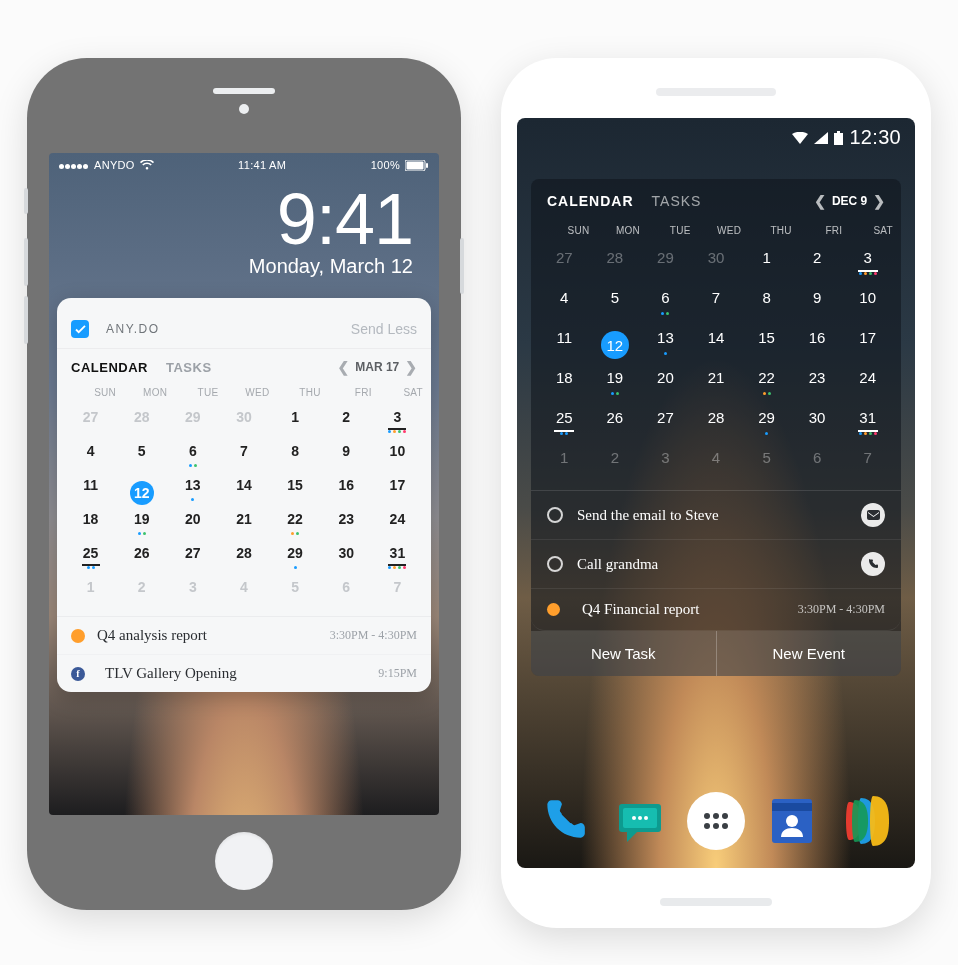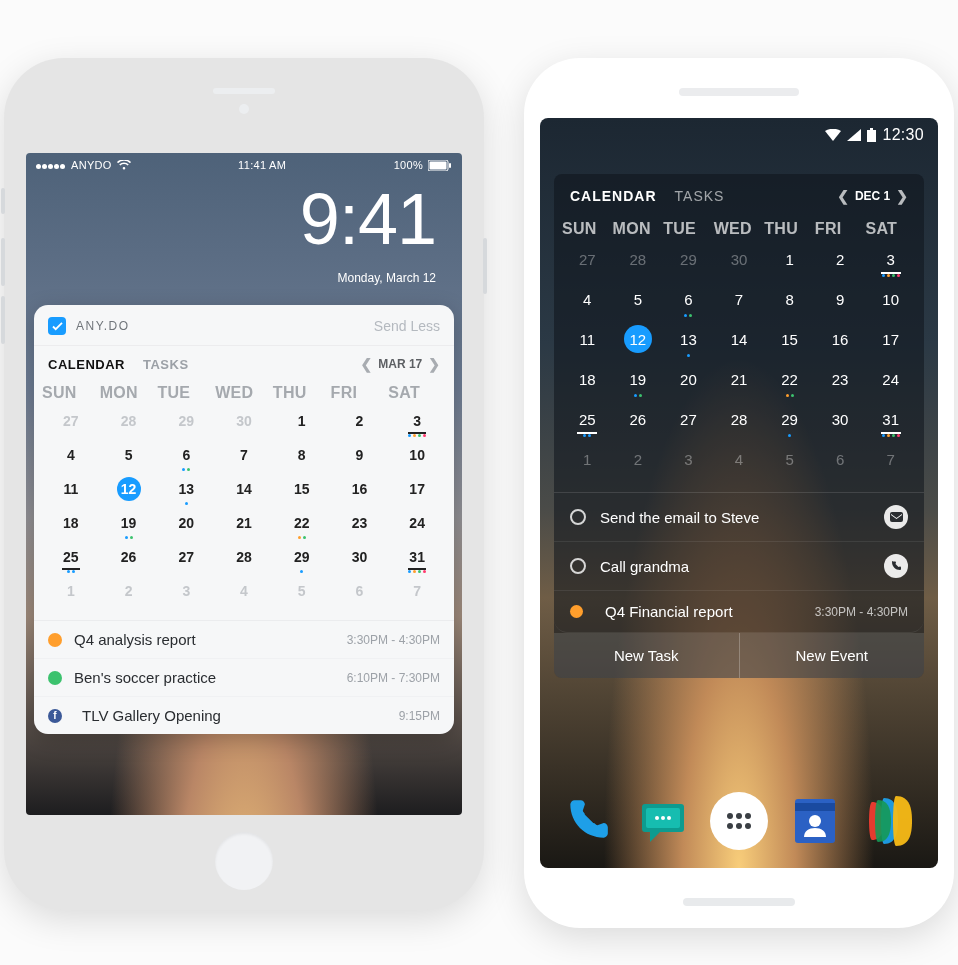--- a/index.html
+++ b/index.html
@@ -10,23 +10,23 @@
   font-family: -apple-system, "Helvetica Neue", Helvetica, Arial, sans-serif;
   display: flex;
   justify-content: center;
   align-items: flex-start;
   gap: 40px;
   padding-top: 58px;
 }
 
 
 .iphone {
-  width: 480px;
+  width: 434px;
   height: 852px;
-  background: #e5e5e5;
+  background: #737373;
   border-radius: 60px;
   box-shadow: 0 10px 35px rgba(0,0,0,.13);
   position: relative;
 }
 .iphone .side-btn { position: absolute; background: #d6d9dc; border-radius: 3px; }
 .iphone .side-btn.mute { left: -3px; top: 130px; width: 4px; height: 26px; }
 .iphone .side-btn.vol1 { left: -3px; top: 180px; width: 4px; height: 48px; }
 .iphone .side-btn.vol2 { left: -3px; top: 238px; width: 4px; height: 48px; }
 .iphone .side-btn.pwr  { right: -3px; top: 180px; width: 4px; height: 56px; }
 .iphone .top { text-align: center; padding-top: 30px; }
@@ -41,52 +41,52 @@
 }
 .iphone .home { position: absolute; bottom: 20px; left: 50%; transform: translateX(-50%); width: 58px; height: 58px; border-radius: 50%; background: #f1f2f4; box-shadow: inset 0 2px 3px rgba(0,0,0,.06); }
 
 
 .ios-status { display: flex; justify-content: space-between; align-items: center; color: #fff; font-size: 11px; font-weight: 500; padding: 6px 10px 2px; letter-spacing: .3px; }
 .ios-status .l, .ios-status .r { display: flex; align-items: center; gap: 5px; }
 .ios-dots span { display:inline-block; width:5px; height:5px; border-radius:50%; background:#fff; margin-right:1px;}
 .wifi-i svg, .batt-i svg { display:block; }
 .ios-clock { text-align: center; color: #fff; padding: 10px 26px 8px 0; }
 .ios-clock .time { font-size: 72px; font-weight: 200; letter-spacing: -1px; line-height: 1; text-align: right; }
-.ios-clock .date { font-size: 12px; font-weight: 300; text-align: right; margin-top: 16px; }
+.ios-clock .date { font-size: 20px; font-weight: 300; text-align: right; margin-top: 0; }
 
 .widget-ios {
   background: #f6f7f8; border-radius: 14px; margin: 12px 8px 0;
   box-shadow: 0 6px 22px rgba(0,0,0,.22);
   color: #222; font-size: 13px;
 }
-.widget-ios .widget-hdr { display:flex; align-items:center; padding:12px 14px 10px; border-bottom:1px solid #ececee;}
+.widget-ios .widget-hdr { display:flex; align-items:center; padding:22px 14px 10px; border-bottom:1px solid #ececee;gap:7px;}
 .widget-ios .app-ic { width:18px; height:18px; background:#189cff; border-radius:4px; display:flex; align-items:center; justify-content:center; margin-right:10px;}
 .widget-ios .app-ic svg { display:block; }
 .widget-ios .app-name { letter-spacing:1.5px; color:#70757a; font-size:12px; font-weight:500;}
 .widget-ios .showless { margin-left:auto; color:#b4b9bf; font-size:14px; }
 .widget-ios .tabs-row { display:flex; align-items:center; padding:10px 14px 6px; }
 .tab-label { font-size:13px; font-weight:800; letter-spacing:.5px; color:#111; margin-right:18px;}
 .tab-label.dim { color:#9ca1a7; font-weight:600;}
 .date-nav { margin-left:auto; display:flex; align-items:center; color:#5c5f63; font-weight:700; font-size:12px; gap:6px;}
 .date-nav .chev { color:#a8acb1; font-size:14px; }
 
 .cal { padding: 2px 8px 8px; }
 .cal-row, .cal-hdr { display:grid; grid-template-columns:repeat(7,1fr); }
-.cal-hdr div { text-align:left; font-size:16px; color:#a5a9ae; font-weight:700; padding:4px 0 6px; letter-spacing:.3px;}
+.cal-hdr div { text-align:right; font-size:10px; color:#a5a9ae; font-weight:400; padding:4px 0 6px; letter-spacing:.3px;}
 .cal-cell { text-align:center; font-size:14px; font-weight:700; color:#222; height:34px; position:relative; display:flex; flex-direction:column; align-items:center; justify-content:flex-start; padding-top:1px;}
 .cal-cell.out { color:#c4c7cb; font-weight:600;}
 .cal-cell .num { display:inline-flex; align-items:center; justify-content:center; width:24px; height:24px; border-radius:50%;}
-.cal-cell.sel .num { background:#189cff; color:#fff; }
+.cal-cell.sel .num { background:#189cff; color:#fff;margin-top:8px; }
 .cal-cell.und .num { position:relative; }
 .cal-cell.und .num::after { content:""; position:absolute; left:3px; right:3px; bottom:-1px; height:2px; background:currentColor; }
 .dots { display:flex; gap:2px; margin-top:1px; height:4px;}
 .dots i { width:3px; height:3px; border-radius:50%; display:block;}
 .db { background:#189cff;} .dg{background:#3cc26e;} .dor{background:#ff9e2c;} .dpk{background:#ff3b6e;}
 
-.items { border-top:1px solid #ebecee; }
+.items { border-top:1px solid #ebecee;font-family:Liberation Serif, serif; }
 .item { display:flex; align-items:center; padding:10px 14px; border-bottom:1px solid #f0f1f3; font-size:15px; color:#2a2d31;}
 .item:last-child { border-bottom:none; border-radius:0 0 14px 14px;gap:8px;}
 .item .bullet { width:14px; height:14px; border-radius:50%; margin-right:12px; flex-shrink:0;}
 .item .bullet.sq { border-radius:3px; border:2px solid #189cff; background:transparent; width:13px; height:13px;}
 .item .bullet.or { background:#ff9e2c;} .item .bullet.gr{background:#3cc26e;}
 .item .bullet.fb { background:#3b5998; display:flex; align-items:center; justify-content:center; color:#fff; font-size:10px; font-weight:800;}
 .item .sub { margin-left:auto; color:#9da2a8; font-size:12px;}
 .item .target { margin-left:auto; color:#189cff; }
 .item .target svg { display:block; }
 
@@ -104,21 +104,21 @@
   width:120px; height:8px; background:#ebecee; border-radius:5px;
 }
 .android .screen {
   position: absolute; top: 60px; left: 16px; right: 16px; bottom: 60px;
   border-radius: 8px; overflow: hidden;
   background:
     radial-gradient(ellipse at 50% 100%, #f8cd7a 0%, #c18a58 20%, transparent 48%),
     linear-gradient(#1c2732 0%, #2b3945 30%, #4a4b48 52%, #6f5d46 64%, #1a1814 100%);
   color:#fff;
 }
-.and-status { display:flex; justify-content:flex-end; align-items:center; gap:6px; padding:8px 14px 2px; font-size:16px;}
+.and-status { display:flex; justify-content:flex-end; align-items:center; gap:6px; padding:8px 14px 2px; font-size:20px;}
 .and-status svg { display:block; }
 .and-status .t { font-weight:500; letter-spacing:.3px;}
 
 .widget-and {
   margin: 28px 14px 0; border-radius:8px; overflow:hidden;
   background: rgba(14,20,28,.55);
 }
 .widget-and .tabs-row { display:flex; align-items:center; padding:14px 16px 10px; color:#fff;}
 .widget-and .tab-label { color:#fff; font-weight:800; font-size:14px; letter-spacing:1px;}
 .widget-and .tab-label.dim { color:rgba(255,255,255,.6); font-weight:500;}
@@ -396,25 +396,20 @@
               </div>
             </div>
           </div>
       </div>
 
       <div class="items" id="ios-items">
           <div class="item">
             <span class="bullet or"></span>
             <span>Q4 analysis report</span>
             <span class="sub">3:30PM - 4:30PM</span>
-          </div>
-          <div class="item">
-            <span class="bullet gr"></span>
-            <span>Ben's soccer practice</span>
-            <span class="sub">6:10PM - 7:30PM</span>
           </div>
           <div class="item">
             <span class="bullet fb">f</span>
             <span>TLV Gallery Opening</span>
             <span class="sub">9:15PM</span>
           </div>
         </div>
     </div>
   </div>
 
@@ -442,21 +437,21 @@
         </span>
       <span class="t">12:30</span>
     </div>
 
     <div class="widget-and">
       <div class="tabs-row">
         <span class="tab-label">CALENDAR</span>
         <span class="tab-label dim">TASKS</span>
         <span class="date-nav">
           <span class="chev">❮</span>
-          <span>DEC 1</span>
+          <span>DEC 9</span>
           <span class="chev">❯</span>
         </span>
       </div>
 
       <div class="cal">
         <div class="cal-hdr" id="and-dow">
             <div>SUN</div>
             <div>MON</div>
             <div>TUE</div>
             <div>WED</div>

